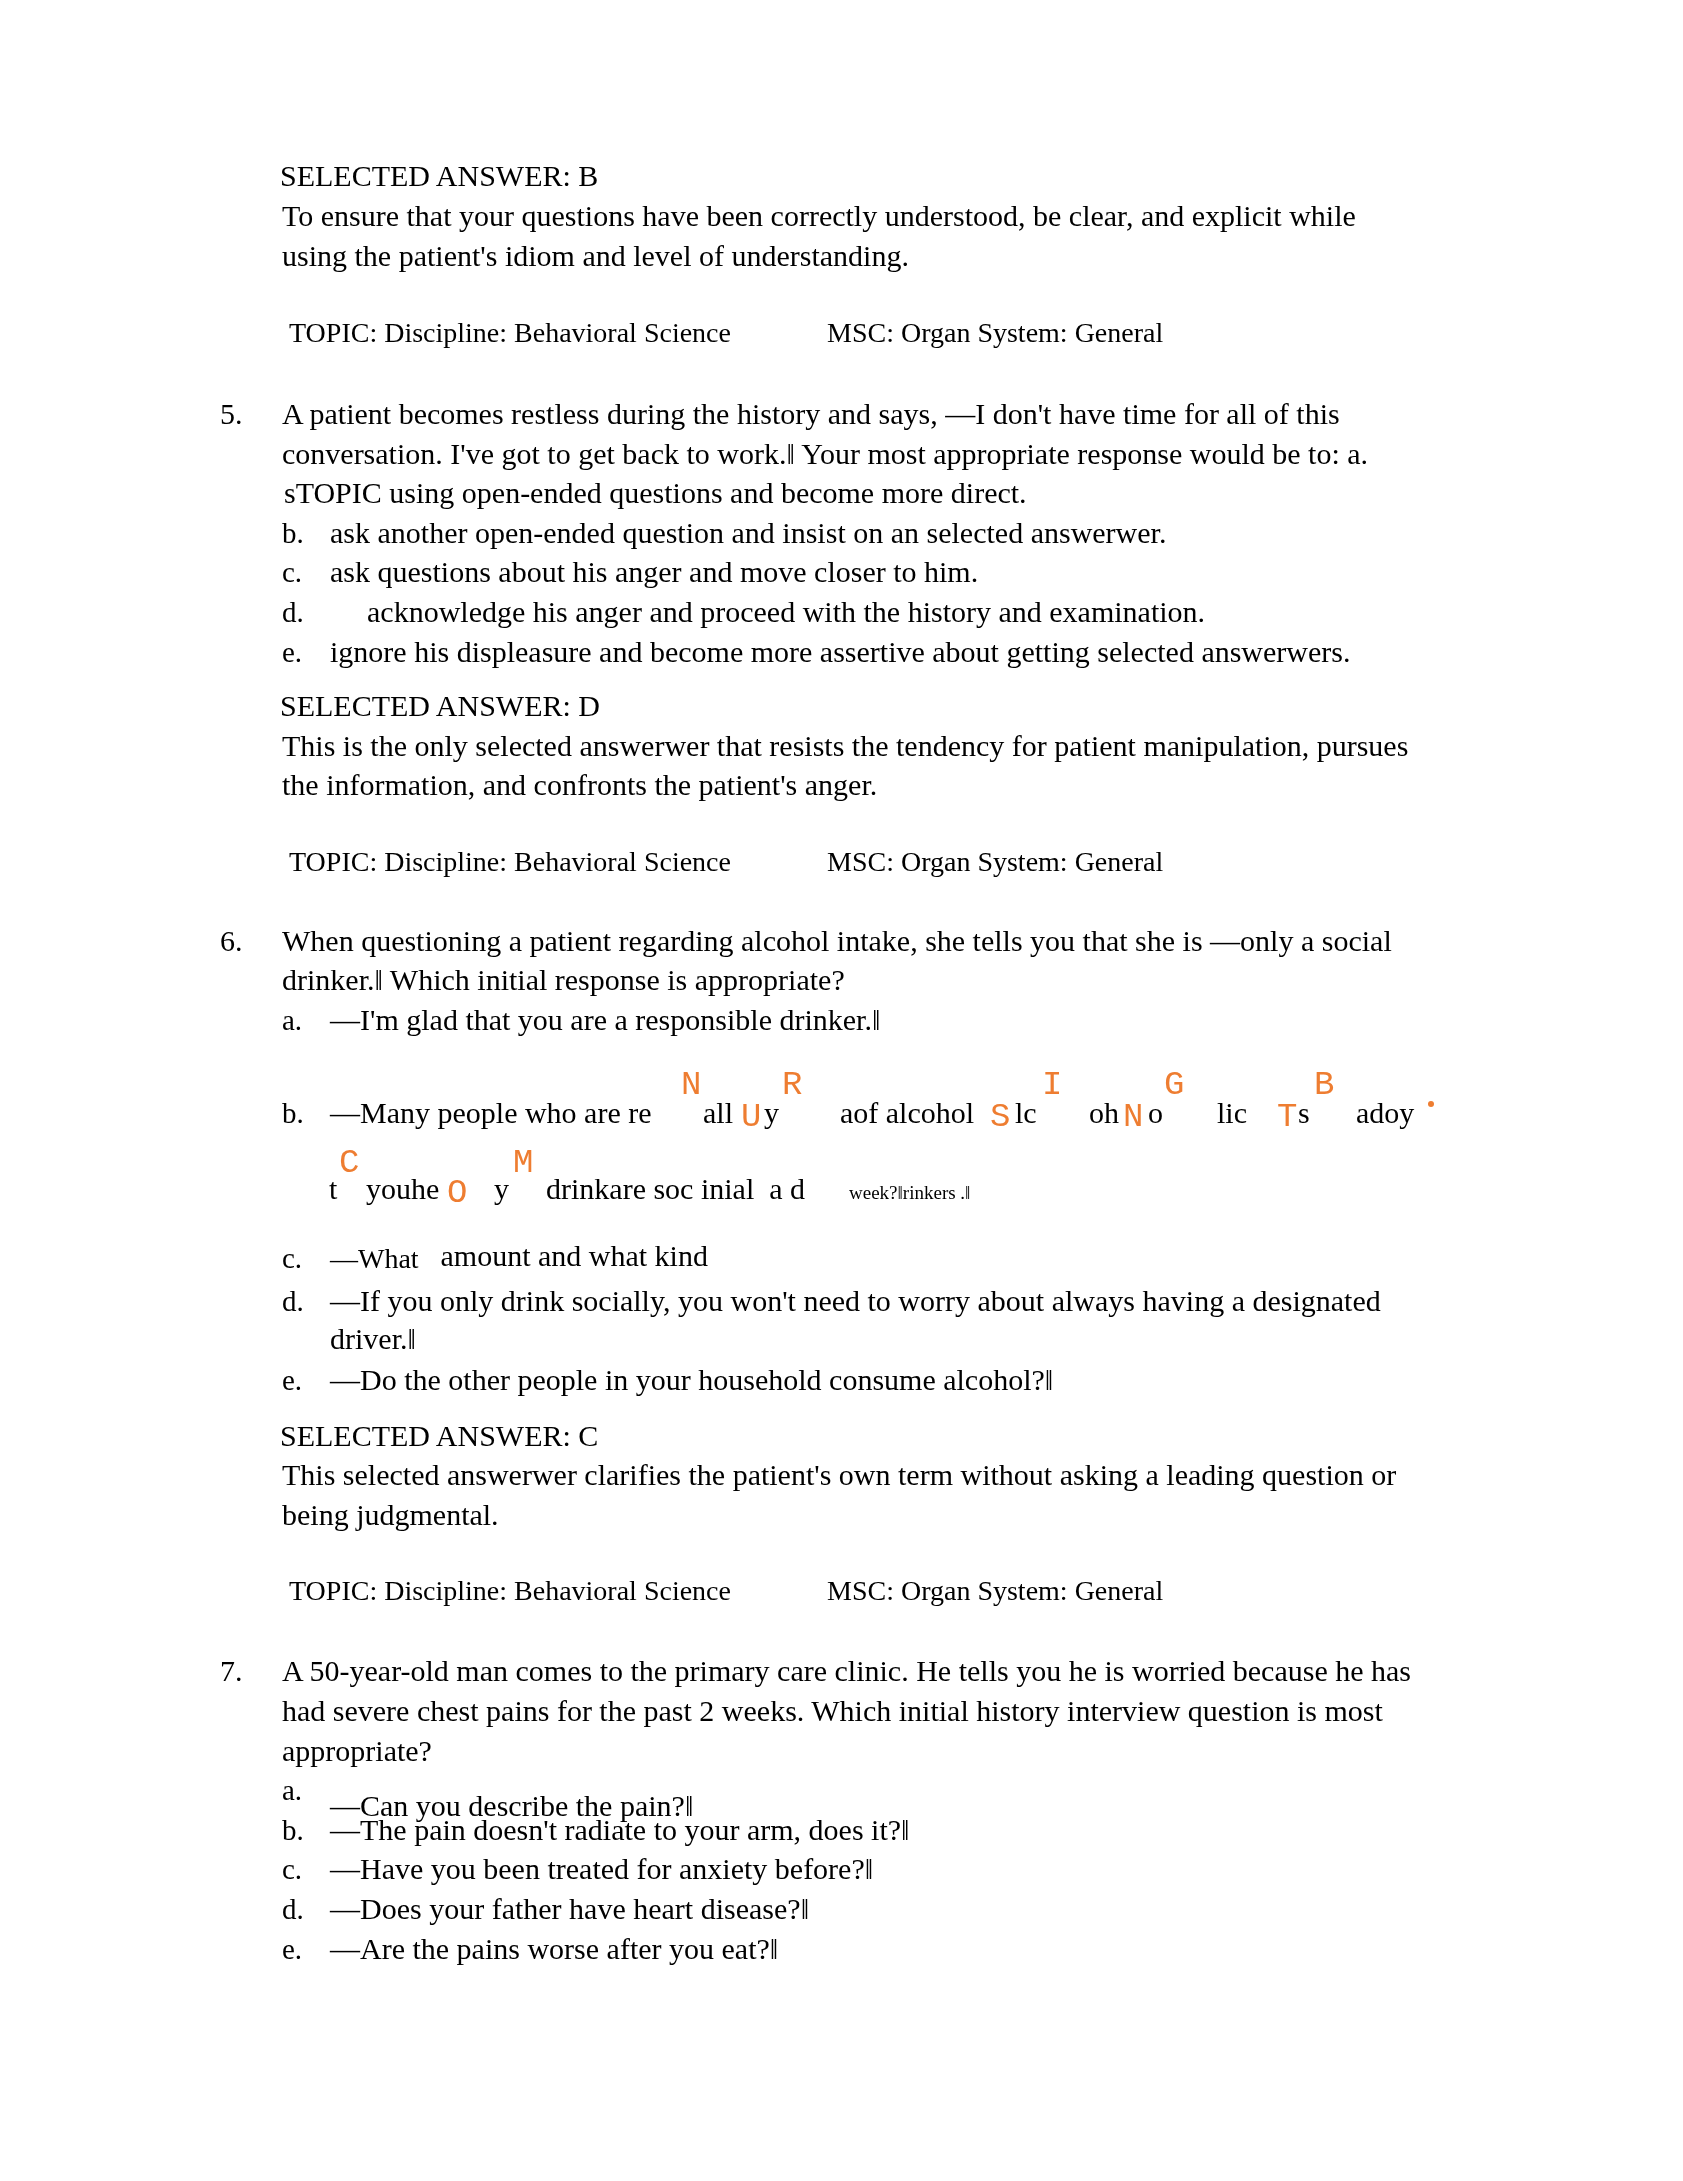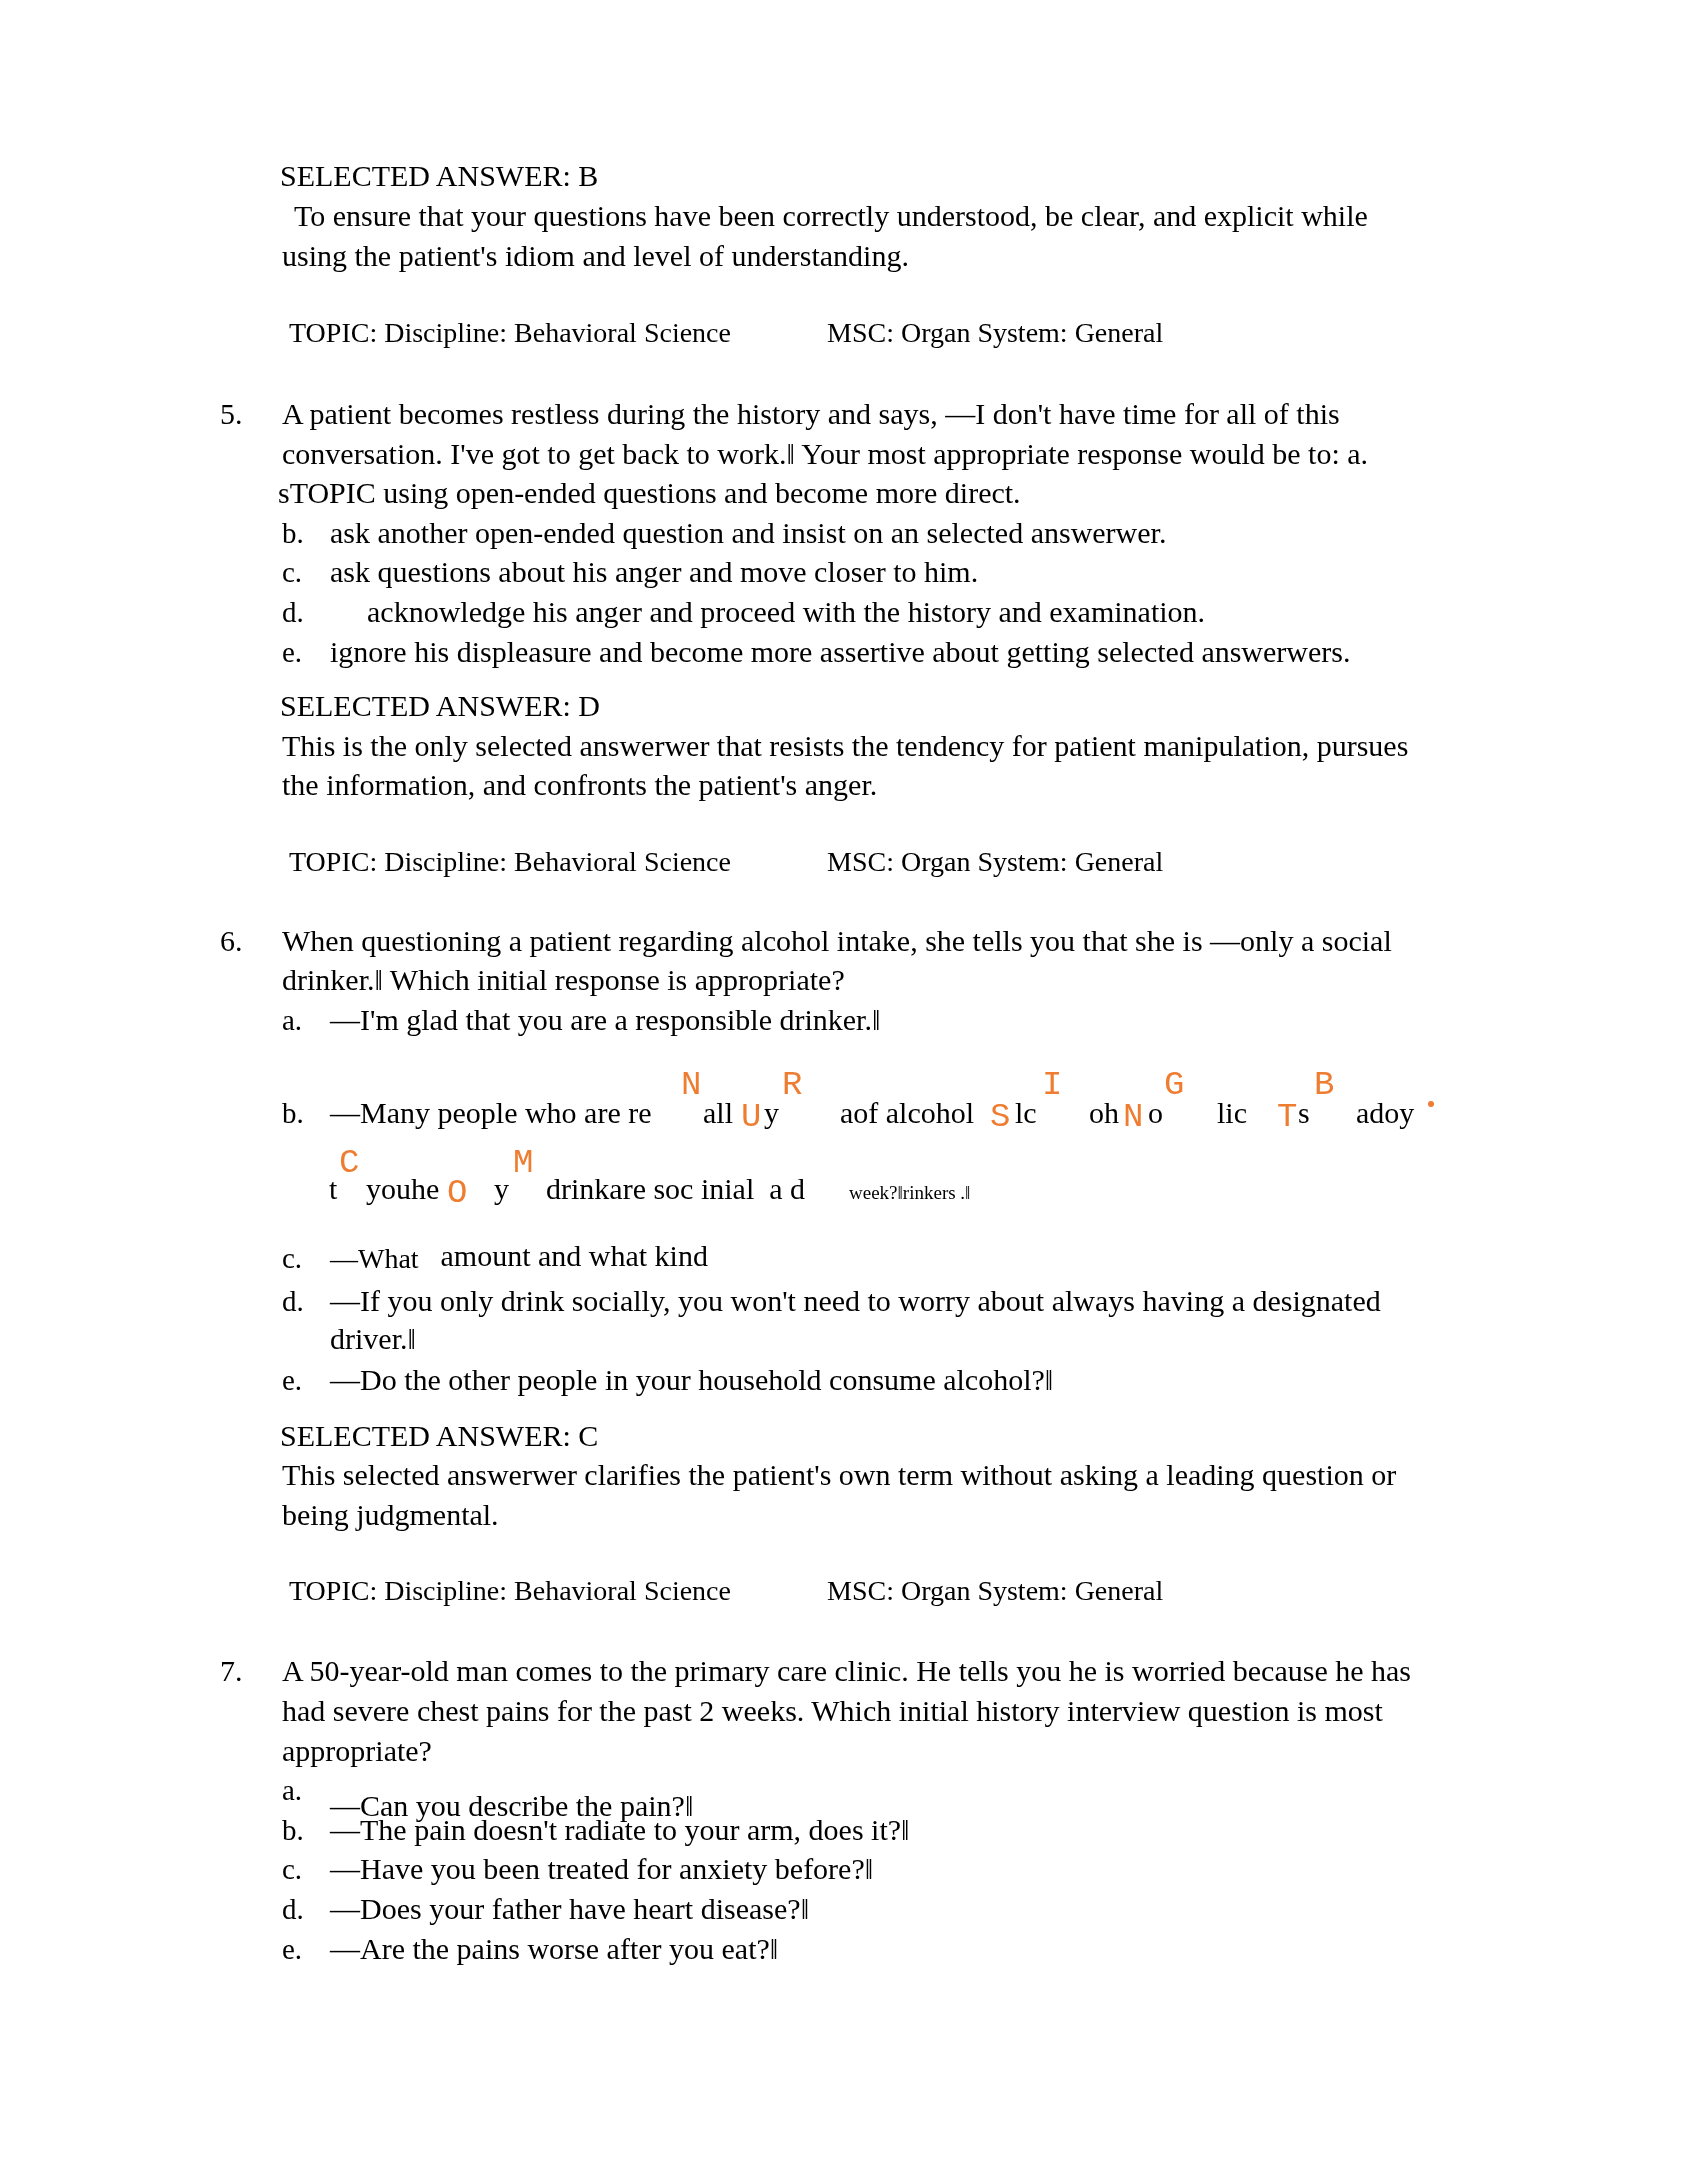--- a/index.html
+++ b/index.html
@@ -9,29 +9,29 @@
   .num { position: absolute; font-size: 30px; line-height: 36px; }
   .opt-letter { position: absolute; font-size: 29px; line-height: 36px; }
   .meta { position: absolute; font-size: 28px; line-height: 36px; white-space: pre; }
   .orange { color: #ee7d31; font-family: "Liberation Mono", "DejaVu Sans Mono", monospace; position: absolute; font-size: 34px; line-height: 36px; }
   .dot { position: absolute; width: 6px; height: 6px; border-radius: 50%; background: #ee7d31; }
 </style>
 </head>
 <body>
 
 <div class="line" style="left:280px; top:158px;">SELECTED ANSWER: B</div>
-<div class="line" style="left:282px; top:198px;margin-left:12px;">To ensure that your questions have been correctly understood, be clear, and explicit while</div>
+<div class="line" style="left:282px; top:198px;">To ensure that your questions have been correctly understood, be clear, and explicit while</div>
 <div class="line" style="left:282px; top:238px;">using the patient's idiom and level of understanding.</div>
 <div class="meta" style="left:289px; top:315px;">TOPIC: Discipline: Behavioral Science</div>
 <div class="meta" style="left:827px; top:315px;">MSC: Organ System: General</div>
 
 <div class="num" style="left:220px; top:396px;">5.</div>
 <div class="line" style="left:282px; top:396px;">A patient becomes restless during the history and says, —I don't have time for all of this</div>
 <div class="line" style="left:282px; top:436px;">conversation. I've got to get back to work.‖ Your most appropriate response would be to: a.</div>
-<div class="line" style="left:278px; top:475px;">sTOPIC using open-ended questions and become more direct.</div>
+<div class="line" style="left:284px; top:475px;">sTOPIC using open-ended questions and become more direct.</div>
 
 <div class="opt-letter" style="left:282px; top:515px;">b.</div>
 <div class="line" style="left:330px; top:515px;">ask another open-ended question and insist on an selected answerwer.</div>
 <div class="opt-letter" style="left:282px; top:554px;">c.</div>
 <div class="line" style="left:330px; top:554px;">ask questions about his anger and move closer to him.</div>
 <div class="opt-letter" style="left:282px; top:594px;">d.</div>
 <div class="line" style="left:330px; top:594px;margin-left:37px;">acknowledge his anger and proceed with the history and examination.</div>
 <div class="opt-letter" style="left:282px; top:634px;">e.</div>
 <div class="line" style="left:330px; top:634px;">ignore his displeasure and become more assertive about getting selected answerwers.</div>
 

